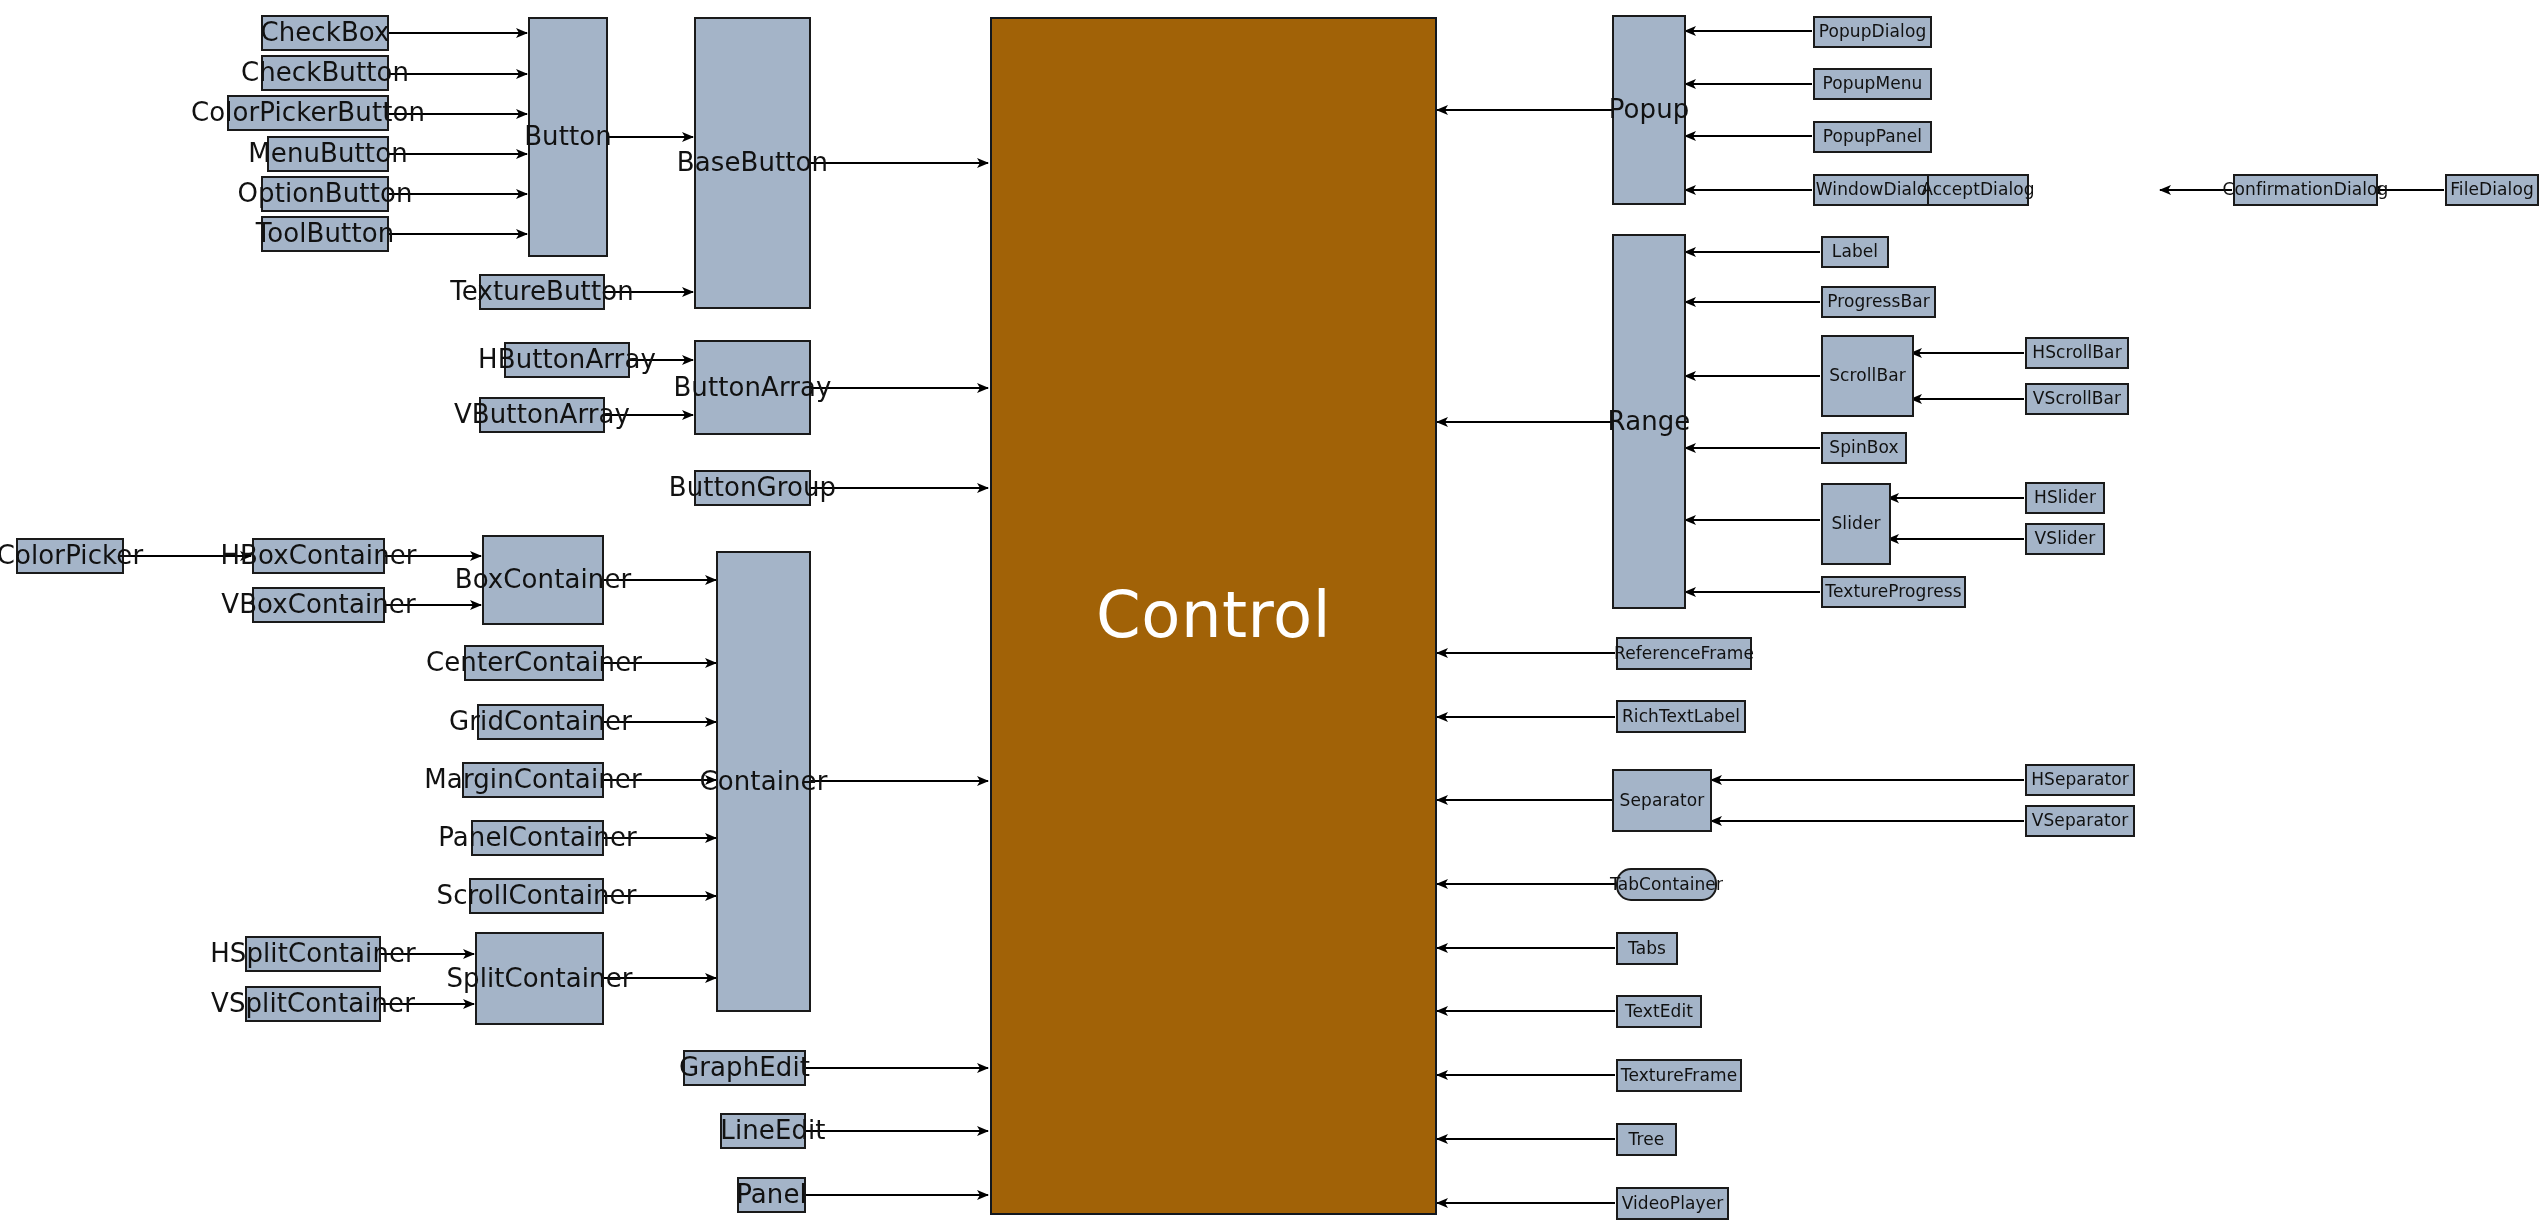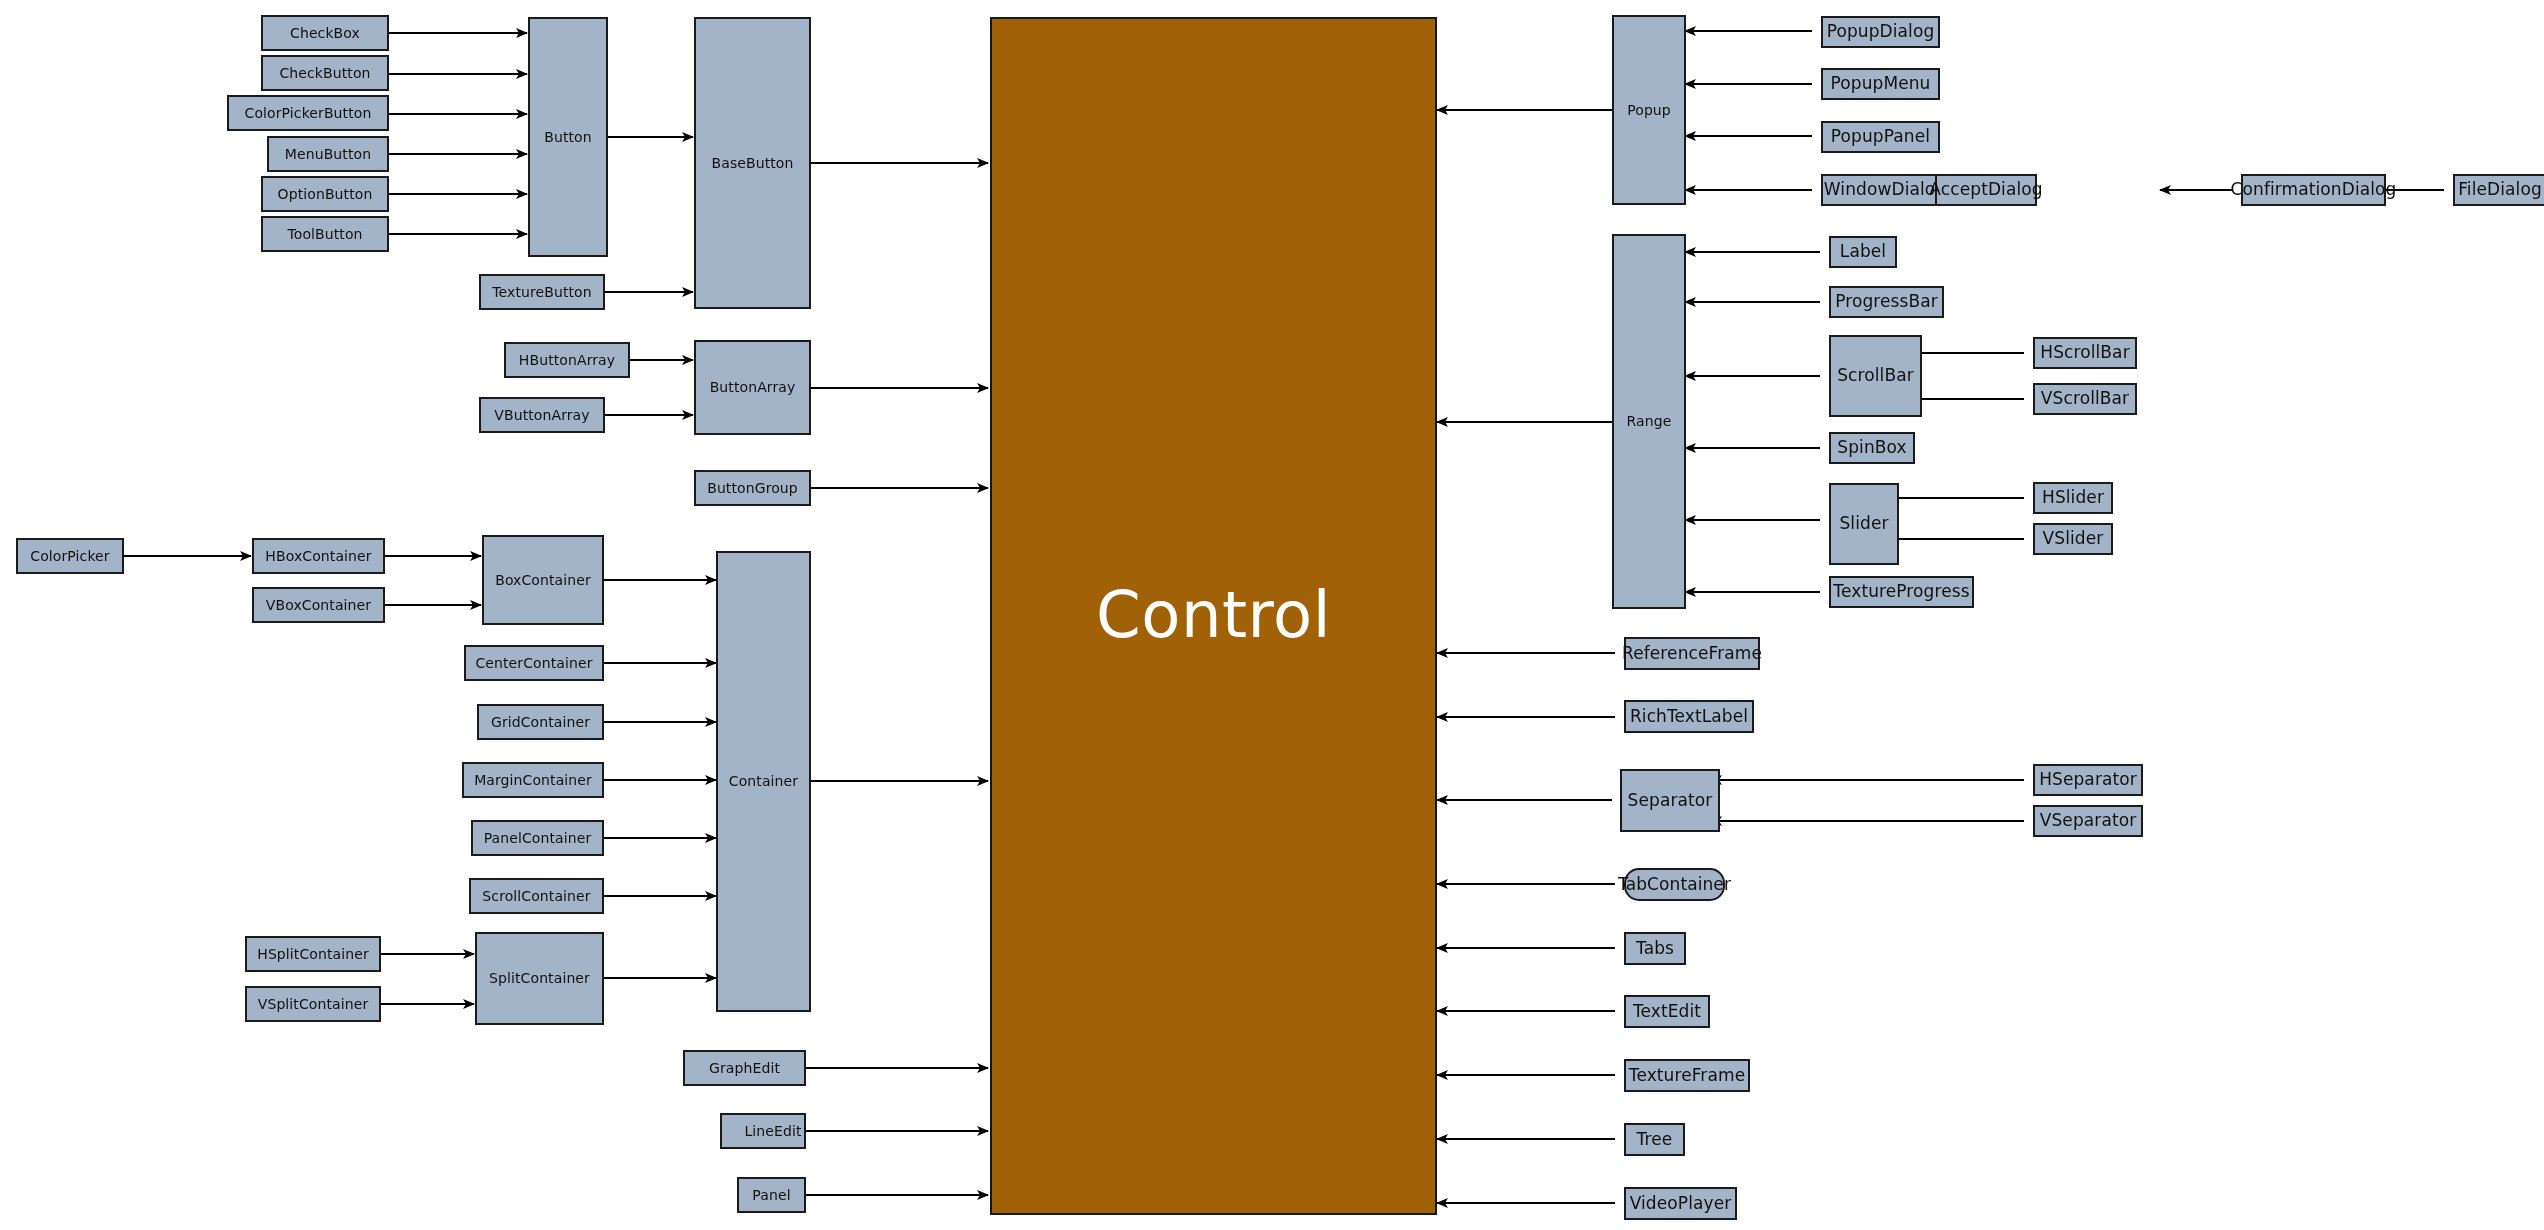--- a/index.html
+++ b/index.html
@@ -29,35 +29,34 @@
   .node {
     position: absolute;
     box-sizing: border-box;
     background: #a4b4c8;
     border: 2px solid #1a1a1a;
     display: flex;
     align-items: center;
     justify-content: center;
     text-align: center;
     color: #111111;
-    font-size: 14px;
+    font-size: 26px;
     line-height: 1.15;
     letter-spacing: 0.1px;
     white-space: nowrap;
   }
   .node.root {
     background: #a16207;
     border: 2px solid #12181f;
     color: #ffffff;
     font-size: 64px;
     letter-spacing: 0.5px;
   }
   .node.small {
     font-size: 17px;
-    margin-left: 8px;
   }
 </style>
 </head>
 <body>
 
 <div id="canvas">
 
   <svg class="edges" viewBox="0 0 2544 1230">
     <defs>
       <marker id="arrR" markerWidth="12" markerHeight="10" refX="11" refY="5" orient="auto" markerUnits="userSpaceOnUse">

